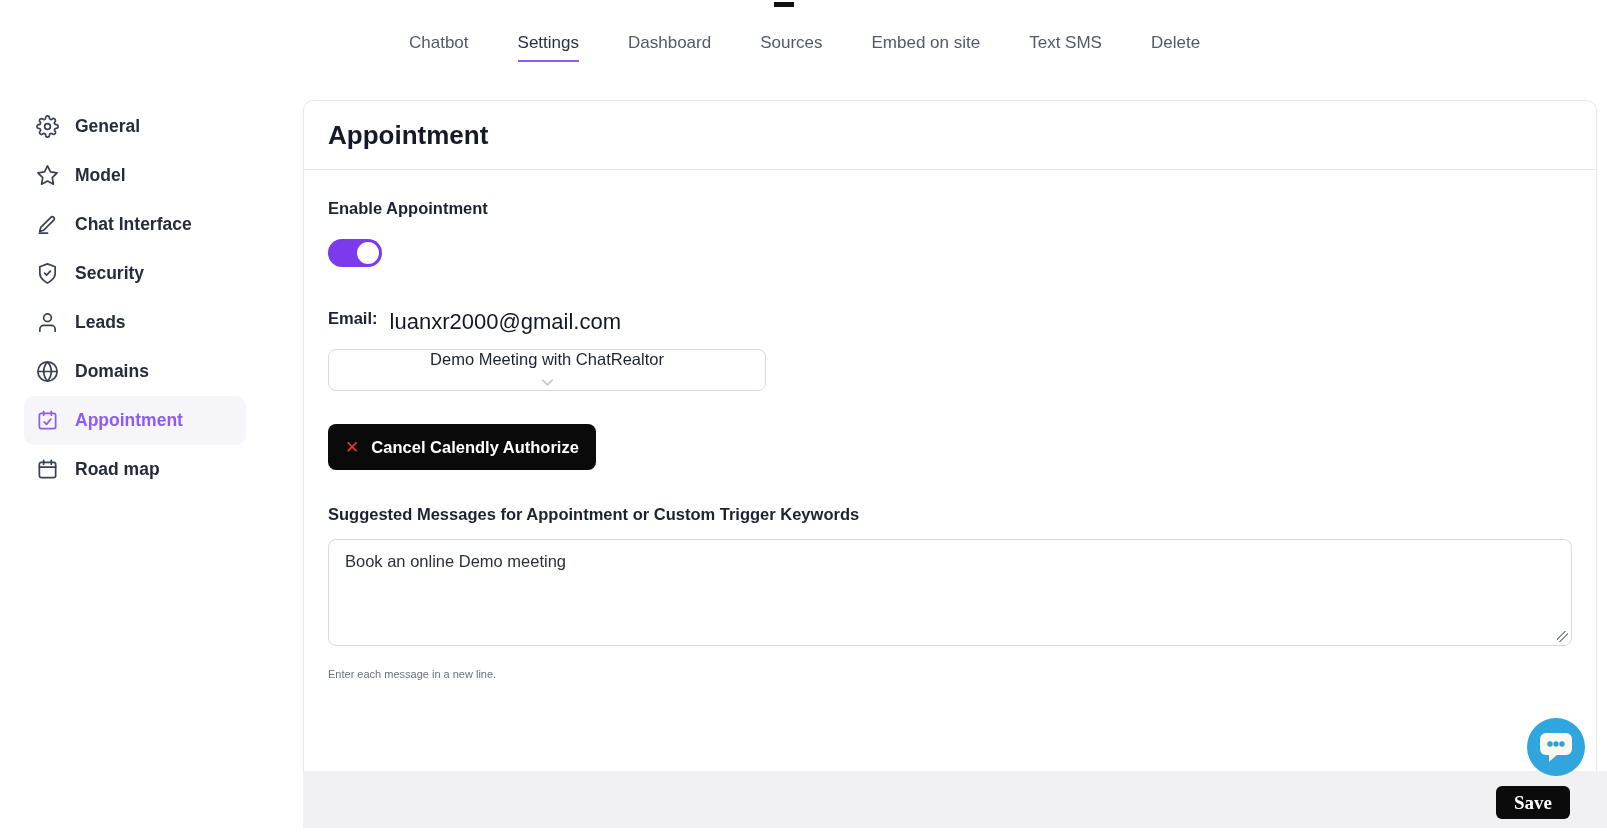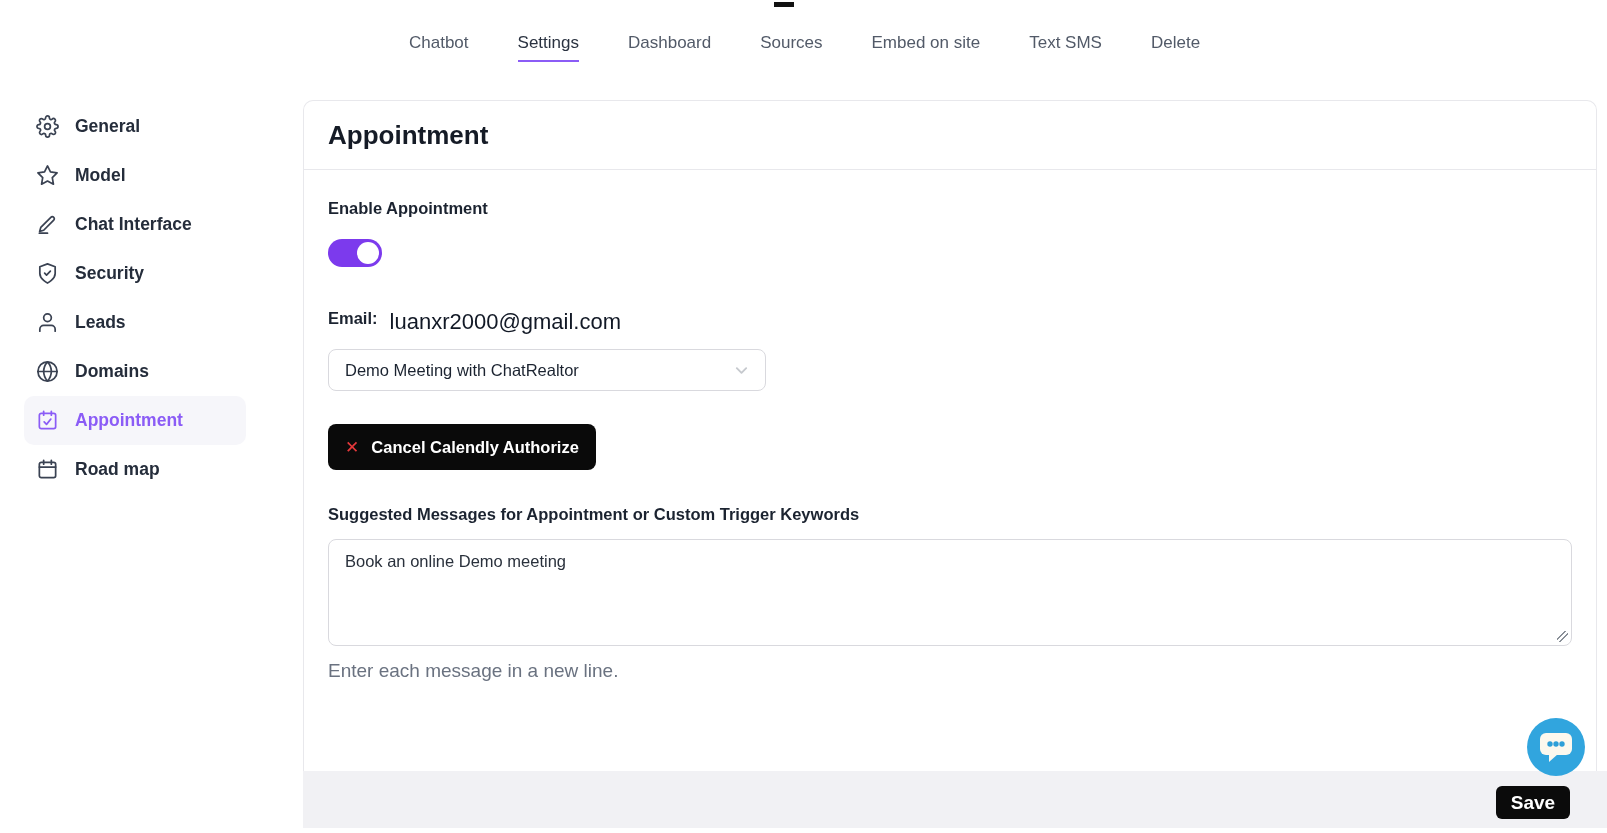--- a/index.html
+++ b/index.html
@@ -41,21 +41,21 @@
   .toggle { margin-top:21px; width:54px; height:28px; border-radius:14px; background:#7c3aed; position:relative; cursor:pointer; }
   .toggle .knob { position:absolute; top:3px; right:3px; width:22px; height:22px; border-radius:50%; background:#ffffff; }
 
   .email-row { margin-top:42px; display:flex; align-items:flex-start; gap:12px; }
   .email-value { font-size:22px; font-weight:500; color:#121926; }
 
   .lbl-event { margin-top:29px; }
   .select {
     margin-top:14px; width:438px; height:42px; border:1px solid #d9d9de; border-radius:8px;
     display:flex; align-items:center; justify-content:space-between; padding:0 16px;
-    font-size:16.5px; color:#1b2330; cursor:pointer; background:#fff;
+    font-size:16.5px; color:#1b2330; cursor:pointer; background:#fff;flex-direction:column;
   }
   .select svg { width:15px; height:15px; stroke:#c6c9ce; fill:none; stroke-width:2; stroke-linecap:round; stroke-linejoin:round; }
 
   .cancel-btn {
     margin-top:33px; width:268px; height:46px; background:#0a0a0a; border:none; border-radius:8px;
     color:#ffffff; font-weight:700; font-size:16.5px; font-family:"Liberation Sans",sans-serif;
     display:flex; align-items:center; justify-content:center; gap:12px; cursor:pointer;
   }
   .cancel-btn .x-glyph { color:#e5383b; font-size:17px; font-weight:400; }
 
@@ -64,27 +64,27 @@
   textarea {
     width:100%; height:107px; border:1px solid #d9d9de; border-radius:8px; padding:12px 16px;
     font-family:"Liberation Sans",sans-serif; font-size:16.5px; color:#2a313c; resize:none; outline:none;
     display:block;
   }
   .resize-handle {
     position:absolute; right:4px; bottom:4px; width:11px; height:11px; pointer-events:none;
     background:
       linear-gradient(135deg, transparent 0 5px, #8a9098 5px 6.5px, transparent 6.5px 9px, #8a9098 9px 10.5px, transparent 10.5px);
   }
-  .helper-text { margin-top:14px; font-size:19px; color:#6a7280; }
+  .helper-text { margin-top:22px; font-size:11px; color:#6a7280; }
 
   
   .footer { position:absolute; left:303px; top:771px; width:1304px; height:57px; background:#f1f1f4; }
   .save-btn {
     position:absolute; right:37px; top:15px; width:74px; height:33px; background:#0b0b0b; border:none;
-    border-radius:6px; color:#ffffff; font-weight:700; font-size:19px; font-family:Liberation Sans, sans-serif;
+    border-radius:6px; color:#ffffff; font-weight:700; font-size:19px; font-family:Liberation Serif, serif;
     display:flex; align-items:center; justify-content:center; cursor:pointer;
   }
 
   
   .chat-widget {
     position:absolute; left:1527px; top:718px; width:58px; height:58px; border-radius:50%;
     background:#31a5de; display:flex; align-items:center; justify-content:center; cursor:pointer;
   }
 </style>
 </head>

